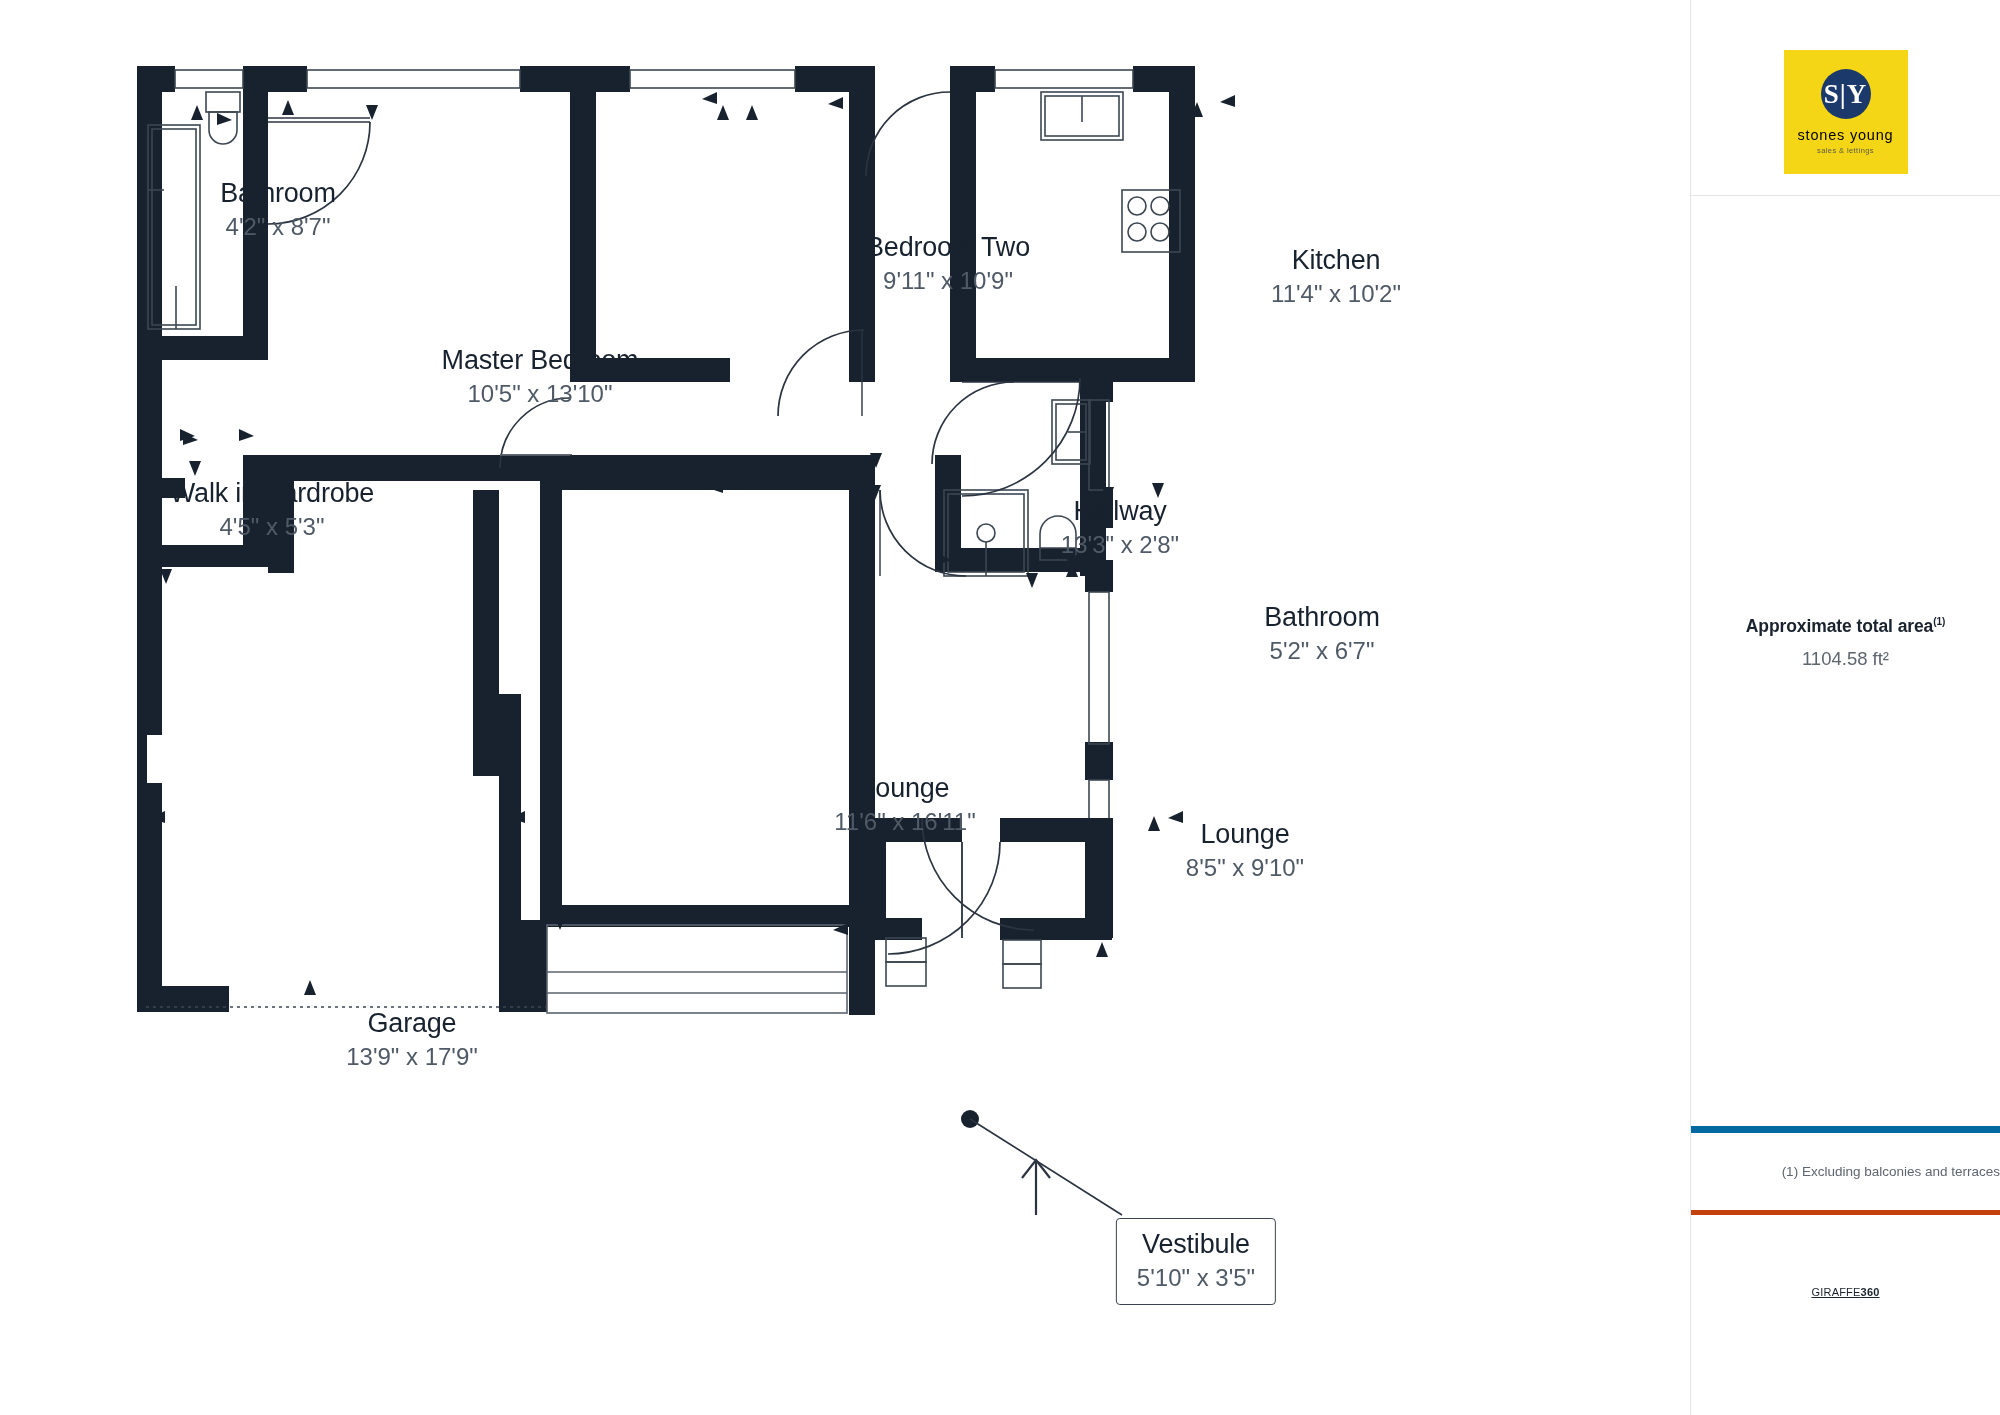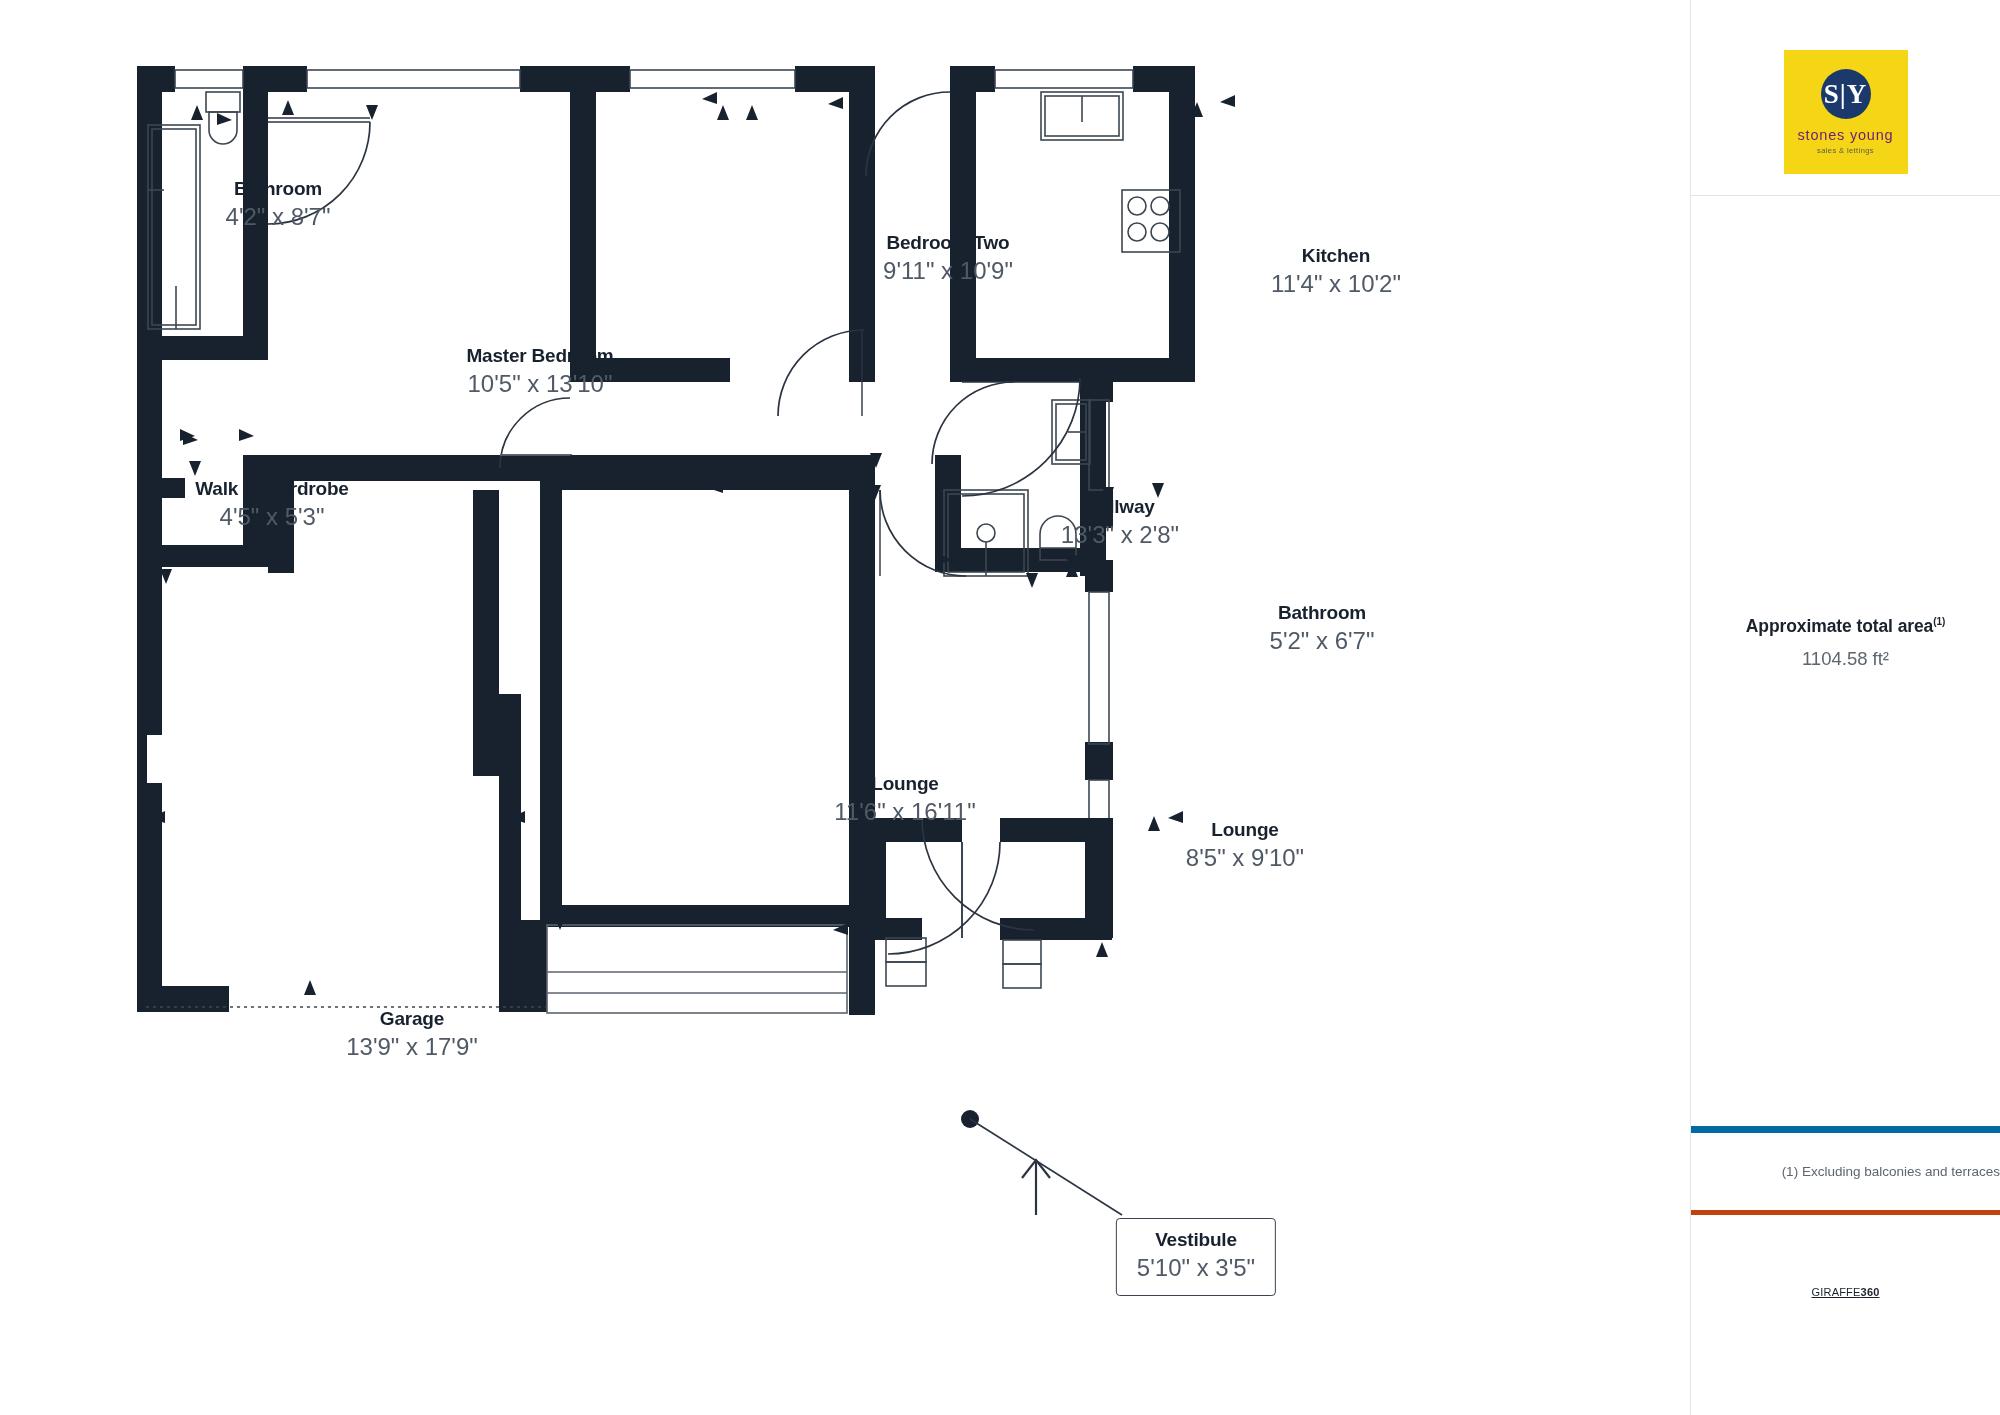--- a/index.html
+++ b/index.html
@@ -32,22 +32,22 @@
   
   .room-label {
     position: absolute;
     text-align: center;
     white-space: nowrap;
     transform: translate(-50%, 0);
     pointer-events: none;
   }
   .room-label .rl-name {
     display: block;
-    font-size: 19px;
-    font-weight: bold;
+    font-size: 27px;
+    font-weight: normal;
     color: #18222e;
     letter-spacing: -0.2px;
     line-height: 1.18;
   }
   .room-label .rl-dim {
     display: block;
     font-size: 24px;
     font-weight: 400;
     color: #505a66;
     line-height: 1.22;
@@ -108,21 +108,21 @@
     color: #ffffff;
     font-family: "Liberation Serif", serif;
     font-size: 27px;
     font-weight: bold;
     letter-spacing: 1px;
     line-height: 1;
   }
   .brand-name {
     margin-top: 9px;
     font-size: 14.5px;
-    color: #701a75;
+    color: #000000;
     letter-spacing: 0.8px;
     line-height: 1;
   }
   .brand-tag {
     margin-top: 4px;
     font-size: 7.5px;
     color: #5a5a48;
     letter-spacing: 0.4px;
     line-height: 1;
   }

